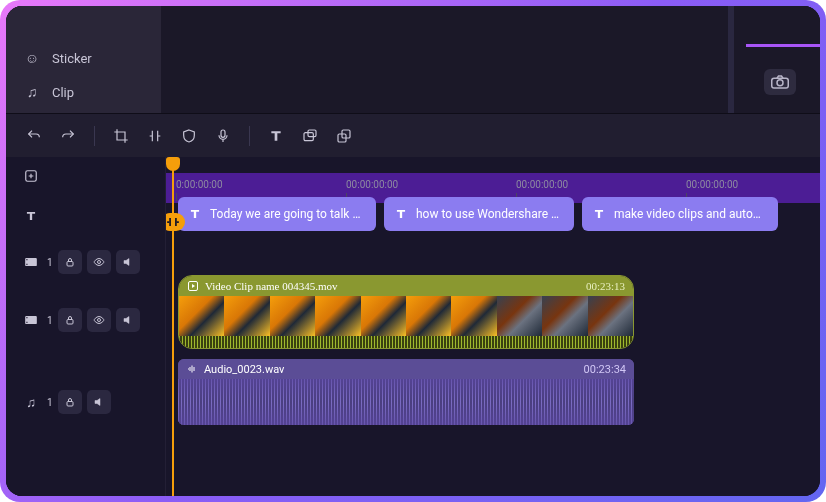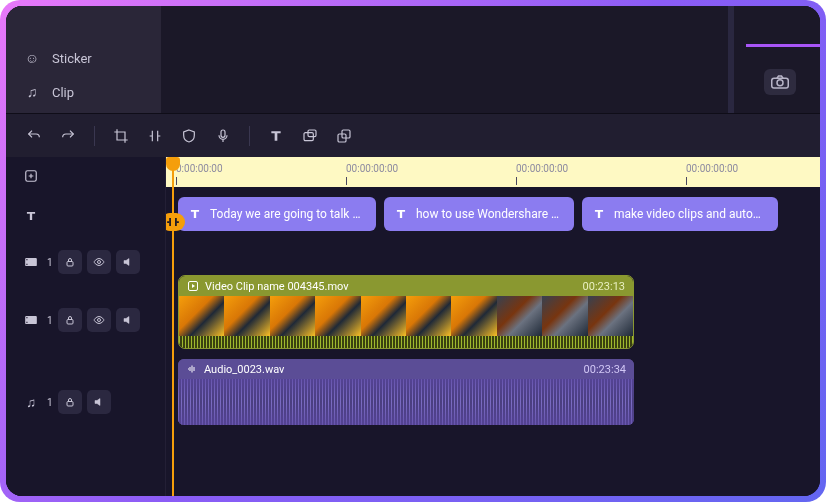--- a/index.html
+++ b/index.html
@@ -24,39 +24,39 @@
   .tbtn svg { width: 16px; height: 16px; fill: none; stroke: #c8c5d6; stroke-width: 1.8; }
   .tbtn svg.fill { fill: #c8c5d6; stroke: none; }
   .sep { width: 1px; height: 20px; background: #3a3750; margin: 0 6px; }
 
   
   .timeline-area { position: relative; height: calc(100% - 107px - 44px); background: #18152a; display: flex; }
   .track-gutter { width: 160px; background: #18152a; border-right: 1px solid #231f35; position: relative; }
   .tracks-body { flex: 1; position: relative; overflow: hidden; }
 
   
-  .ruler { position: absolute; left: 0; right: 0; top: 0; height: 30px; background: #fef9c3; display: flex; align-items: center; padding-top:2px;}
+  .ruler { position: absolute; left: 0; right: 0; top: 16px; height: 30px; background: #4c1d95; display: flex; align-items: center; padding-top:2px;}
   .ruler .tick { position: absolute; top: 6px; color: #8d8aa0; font-size: 10px; }
   .ruler .tick::before { content: ""; position: absolute; left: 0; top: 14px; width: 1px; height: 8px; background: #4a4760; }
 
   
   .grow { position: absolute; left: 0; right: 0; display: flex; align-items: center; padding-left: 10px; gap: 5px; }
   .gicon { width: 30px; height: 26px; display: flex; align-items: center; justify-content: center; color: #c8c5d6; font-size: 13px; }
   .gicon svg { width: 14px; height: 14px; fill: #c8c5d6; }
   .gbadge { font-size: 10px; color: #c8c5d6; margin-left:-4px; }
   .gbtn { width: 24px; height: 24px; background: #2b2840; border-radius: 5px; display: flex; align-items: center; justify-content: center; cursor: pointer; }
   .gbtn svg { width: 12px; height: 12px; fill: #c8c5d6; stroke: #c8c5d6; }
 
   
   .text-clip { position: absolute; height: 34px; background: #8b7cf0; border-radius: 6px; display: flex; align-items: center; padding: 0 10px; gap: 8px; color: #fff; font-size: 12px; overflow: hidden; cursor: pointer; }
   .text-clip svg { width: 14px; height: 14px; fill: #fff; flex-shrink: 0; }
   .text-clip span { white-space: nowrap; overflow: hidden; text-overflow: ellipsis; }
 
   
-  .video-clip { position: absolute; border-radius: 7px; overflow: hidden; cursor: pointer; border: 1px solid #8a9830; }
+  .video-clip { position: absolute; border-radius: 14px; overflow: hidden; cursor: pointer; border: 1px solid #8a9830; font-family: Liberation Serif, serif; }
   .vhead { height: 20px; background: #8a9830; display: flex; align-items: center; padding: 0 8px; gap: 6px; color: #fff; font-size: 11px; }
   .vhead .dur { margin-left: auto; color: #e8efc0; }
   .vbody { height: 40px; display: flex; background: #222; }
   .thumb { flex:1; position: relative; }
   .thumb::before { content: ""; position: absolute; inset: 0; background: linear-gradient(135deg, #f59e0b 0%, #d97706 40%, #1f2937 60%, #fbbf24 100%); }
   .thumb.alt::before { background: linear-gradient(135deg, #374151 0%, #78350f 40%, #6b7280 60%, #1f2937 100%); }
   .vwave { height: 12px; background: repeating-linear-gradient(90deg, #9fb82e 0px, #9fb82e 1px, transparent 1px, transparent 3px); background-color: #3a4010; }
 
   
   .audio-clip { position: absolute; border-radius: 6px; overflow: hidden; cursor: pointer; background: #5b4d96; }

